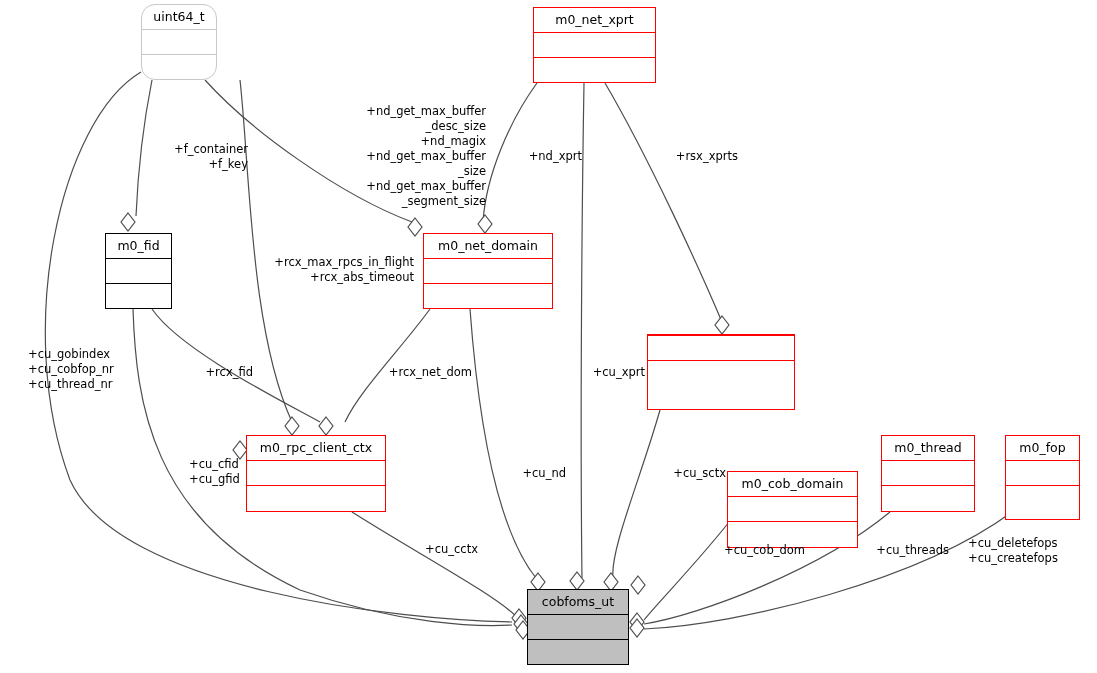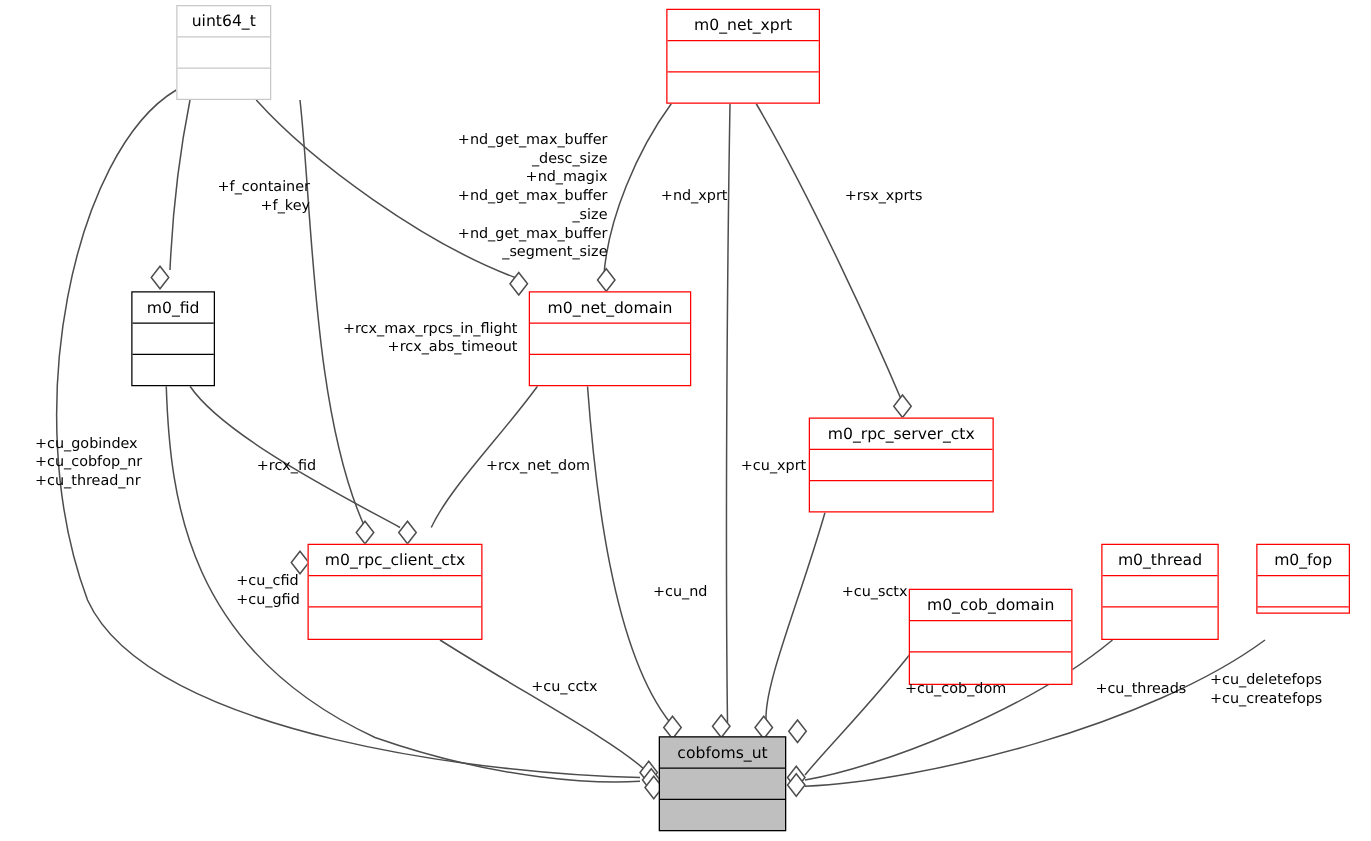--- a/index.html
+++ b/index.html
@@ -106,21 +106,21 @@
         <polygon points="638,576 645,585 638,594 631,585"></polygon>
         <polygon points="519,609 526,618 519,627 512,618"></polygon>
         <polygon points="521,615 528,624 521,633 514,624"></polygon>
         <polygon points="523,621 530,630 523,639 516,630"></polygon>
         <polygon points="637,613 644,622 637,631 630,622"></polygon>
         <polygon points="637,619 644,628 637,637 630,628"></polygon>
       </g>
   </svg>
 
   <div id="class-layer">
-      <div class="uml-box gray-border" style="left: 141px; top: 4px; width: 76px; height: 76px;">
+      <div class="uml-box gray-border" style="left: 141px; top: 4px; width: 76px; height: 76px; border-radius: 14px;">
         <div class="uml-title">uint64_t</div>
         <div class="uml-sep"></div>
         <div class="uml-compartment"></div>
         <div class="uml-sep"></div>
         <div class="uml-compartment"></div>
       </div>
       <div class="uml-box " style="left: 533px; top: 7px; width: 123px; height: 76px;">
         <div class="uml-title">m0_net_xprt</div>
         <div class="uml-sep"></div>
         <div class="uml-compartment"></div>
@@ -135,21 +135,20 @@
         <div class="uml-compartment"></div>
       </div>
       <div class="uml-box " style="left: 423px; top: 233px; width: 130px; height: 76px;">
         <div class="uml-title">m0_net_domain</div>
         <div class="uml-sep"></div>
         <div class="uml-compartment"></div>
         <div class="uml-sep"></div>
         <div class="uml-compartment"></div>
       </div>
       <div class="uml-box " style="left: 647px; top: 334px; width: 148px; height: 76px;">
-        <div class="uml-title">m0_rpc_server_ctx</div>
         <div class="uml-sep"></div>
         <div class="uml-compartment"></div>
         <div class="uml-sep"></div>
         <div class="uml-compartment"></div>
       </div>
       <div class="uml-box " style="left: 246px; top: 435px; width: 140px; height: 77px;">
         <div class="uml-title">m0_rpc_client_ctx</div>
         <div class="uml-sep"></div>
         <div class="uml-compartment"></div>
         <div class="uml-sep"></div>
@@ -162,21 +161,21 @@
         <div class="uml-sep"></div>
         <div class="uml-compartment"></div>
       </div>
       <div class="uml-box " style="left: 881px; top: 435px; width: 94px; height: 77px;">
         <div class="uml-title">m0_thread</div>
         <div class="uml-sep"></div>
         <div class="uml-compartment"></div>
         <div class="uml-sep"></div>
         <div class="uml-compartment"></div>
       </div>
-      <div class="uml-box " style="left: 1005px; top: 435px; width: 75px; height: 56px;">
+      <div class="uml-box " style="left: 1005px; top: 435px; width: 75px; height: 85px;">
         <div class="uml-title">m0_fop</div>
         <div class="uml-sep"></div>
         <div class="uml-compartment"></div>
         <div class="uml-sep"></div>
         <div class="uml-compartment"></div>
       </div>
       <div class="uml-box black-border filled" style="left: 527px; top: 589px; width: 102px; height: 76px;">
         <div class="uml-title">cobfoms_ut</div>
         <div class="uml-sep"></div>
         <div class="uml-compartment"></div>

